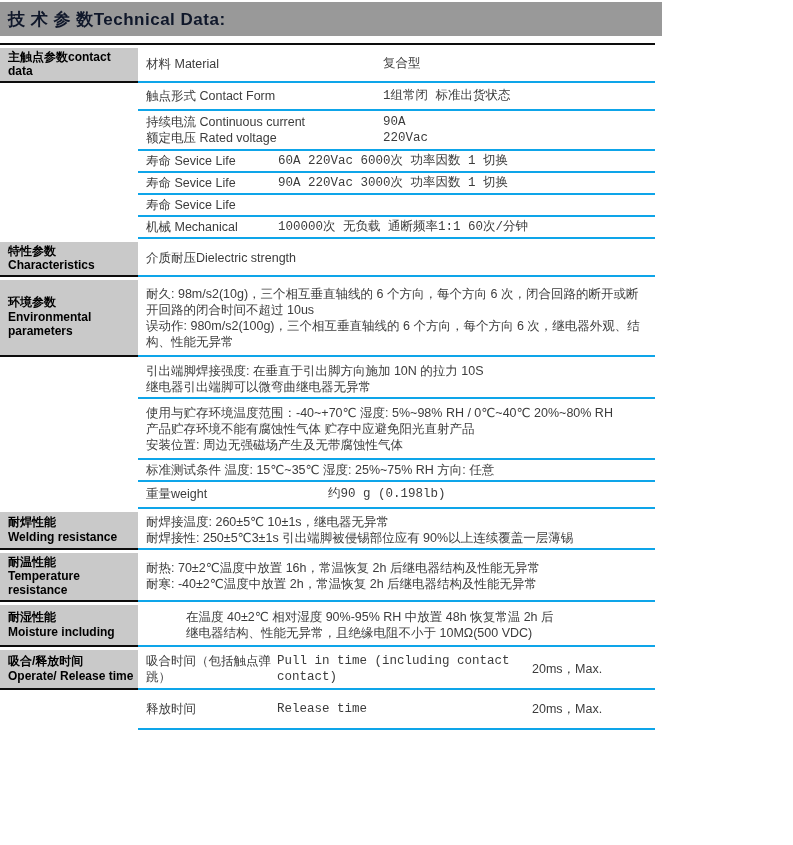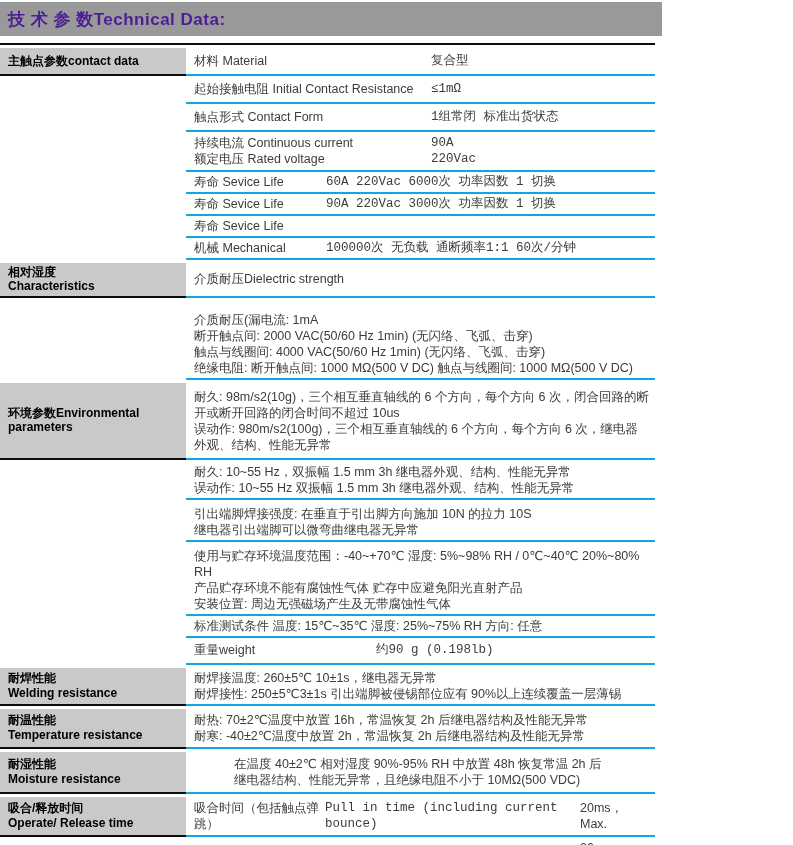--- a/index.html
+++ b/index.html
@@ -6,28 +6,28 @@
   html,body { background:#ffffff; }
   body {
     width:793px; height:845px;
     font-family:"Liberation Sans","DejaVu Sans",sans-serif;
     color:#3c3c3c; font-size:12.5px; position:relative; overflow:hidden;
   }
   .header-bar {
     margin-top:2px; width:662px; height:34px; background:#999999;
     display:flex; align-items:center; padding-left:8px;
   }
-  .header-bar .title { font-size:17px; font-weight:bold; color:#4c1d95; letter-spacing:0.5px; }
+  .header-bar .title { font-size:17px; font-weight:bold; color:#0f172a; letter-spacing:0.5px; }
   .header-rule { margin-top:7px; width:655px; height:0; border-bottom:2px solid #0d0d0d; }
   .tech-table { margin-top:3px; width:655px; }
   .section { }
   .section + .section { margin-top:3px; }
   .row { display:flex; width:655px; }
   .lbl {
-    width:186px; flex-shrink:0; background:#ffffff;
+    width:138px; flex-shrink:0; background:#ffffff;
   }
   .lbl.filled {
     background:#c9c9c9; border-bottom:2px solid #0d0d0d;
     font-weight:bold; color:#000; font-size:12px; line-height:1.2;
     display:flex; align-items:center; padding:2px 4px 2px 8px;
     white-space:pre-line;
   }
   .content {
     flex:1; border-bottom:2px solid #0ea5e9;
     padding:2px 6px 2px 8px; display:flex; align-items:center;
@@ -73,24 +73,20 @@
   <div class="section">
     <div class="row">
       <div class="lbl filled h28">主触点参数contact data</div>
       <div class="content pairA h28">
         <div class="c1">材料 Material</div>
         <div class="c2">复合型</div>
       </div>
     </div>
     <div class="row">
       <div class="lbl"></div>
-      <div class="content pairA h28">
-        <div class="c1">起始接触电阻  Initial Contact Resistance</div>
-        <div class="c2">≤1mΩ</div>
-      </div>
     </div>
     <div class="row">
       <div class="lbl"></div>
       <div class="content pairA h28">
         <div class="c1">触点形式 Contact Form</div>
         <div class="c2">1组常闭  标准出货状态</div>
       </div>
     </div>
     <div class="row">
       <div class="lbl"></div>
@@ -125,47 +121,38 @@
       <div class="lbl"></div>
       <div class="content pairB h22">
         <div class="c1">机械 Mechanical</div>
         <div class="c2">100000次   无负载 通断频率1:1  60次/分钟</div>
       </div>
     </div>
   </div>
 
   <div class="section">
     <div class="row">
-      <div class="lbl filled h30">相对湿度
+      <div class="lbl filled h30">特性参数
 Characteristics</div>
       <div class="content h30">介质耐压Dielectric strength</div>
     </div>
     <div class="row">
       <div class="lbl"></div>
-      <div class="content textblock h73 pt14">介质耐压(漏电流: 1mA
-断开触点间: 2000 VAC(50/60 Hz 1min)  (无闪络、飞弧、击穿)
-触点与线圈间: 4000 VAC(50/60 Hz 1min)  (无闪络、飞弧、击穿)
-绝缘电阻:  断开触点间: 1000 MΩ(500 V DC)  触点与线圈间: 1000 MΩ(500 V DC)</div>
     </div>
   </div>
 
   <div class="section">
     <div class="row">
       <div class="lbl filled h77">环境参数Environmental
 parameters</div>
       <div class="content textblock h77 pt6">耐久: 98m/s2(10g)，三个相互垂直轴线的 6 个方向，每个方向 6 次，闭合回路的断开或断开回路的闭合时间不超过 10us
 误动作: 980m/s2(100g)，三个相互垂直轴线的 6 个方向，每个方向 6 次，继电器外观、结构、性能无异常</div>
     </div>
     <div class="row">
       <div class="lbl"></div>
-      <div class="content textblock h33 pt4">耐久: 10~55 Hz，双振幅 1.5 mm 3h 继电器外观、结构、性能无异常
-误动作: 10~55 Hz 双振幅 1.5 mm  3h 继电器外观、结构、性能无异常</div>
-    </div>
-    <div class="row">
-      <div class="lbl"></div>
       <div class="content textblock h40b pt6">引出端脚焊接强度: 在垂直于引出脚方向施加 10N 的拉力 10S
 继电器引出端脚可以微弯曲继电器无异常</div>
     </div>
     <div class="row">
       <div class="lbl"></div>
       <div class="content textblock h61 pt6">使用与贮存环境温度范围：-40~+70℃   湿度: 5%~98% RH  / 0℃~40℃ 20%~80% RH
 产品贮存环境不能有腐蚀性气体 贮存中应避免阳光直射产品
 安装位置: 周边无强磁场产生及无带腐蚀性气体</div>
     </div>
     <div class="row">
@@ -195,33 +182,33 @@
       <div class="lbl filled h40">耐温性能
 Temperature resistance</div>
       <div class="content h40">耐热: 70±2℃温度中放置 16h，常温恢复 2h 后继电器结构及性能无异常
 耐寒: -40±2℃温度中放置 2h，常温恢复 2h 后继电器结构及性能无异常</div>
     </div>
   </div>
 
   <div class="section">
     <div class="row">
       <div class="lbl filled h42">耐湿性能
-Moisture resistance</div>
+Moisture including</div>
       <div class="content h42">在温度 40±2℃ 相对湿度 90%-95% RH 中放置 48h 恢复常温 2h 后
 继电器结构、性能无异常，且绝缘电阻不小于 10MΩ(500 VDC)</div>
     </div>
   </div>
 
   <div class="section">
     <div class="row">
       <div class="lbl filled h40">吸合/释放时间
 Operate/ Release time</div>
       <div class="content triple h40">
         <div class="c1">吸合时间（包括触点弹跳）</div>
-        <div class="c2">Pull in time (including current bounce)</div>
+        <div class="c2">Pull in time (including contact contact)</div>
         <div class="c3">20ms，Max.</div>
       </div>
     </div>
     <div class="row">
       <div class="lbl"></div>
       <div class="content triple h40">
         <div class="c1">释放时间</div>
         <div class="c2">Release time</div>
         <div class="c3">20ms，Max.</div>
       </div>

